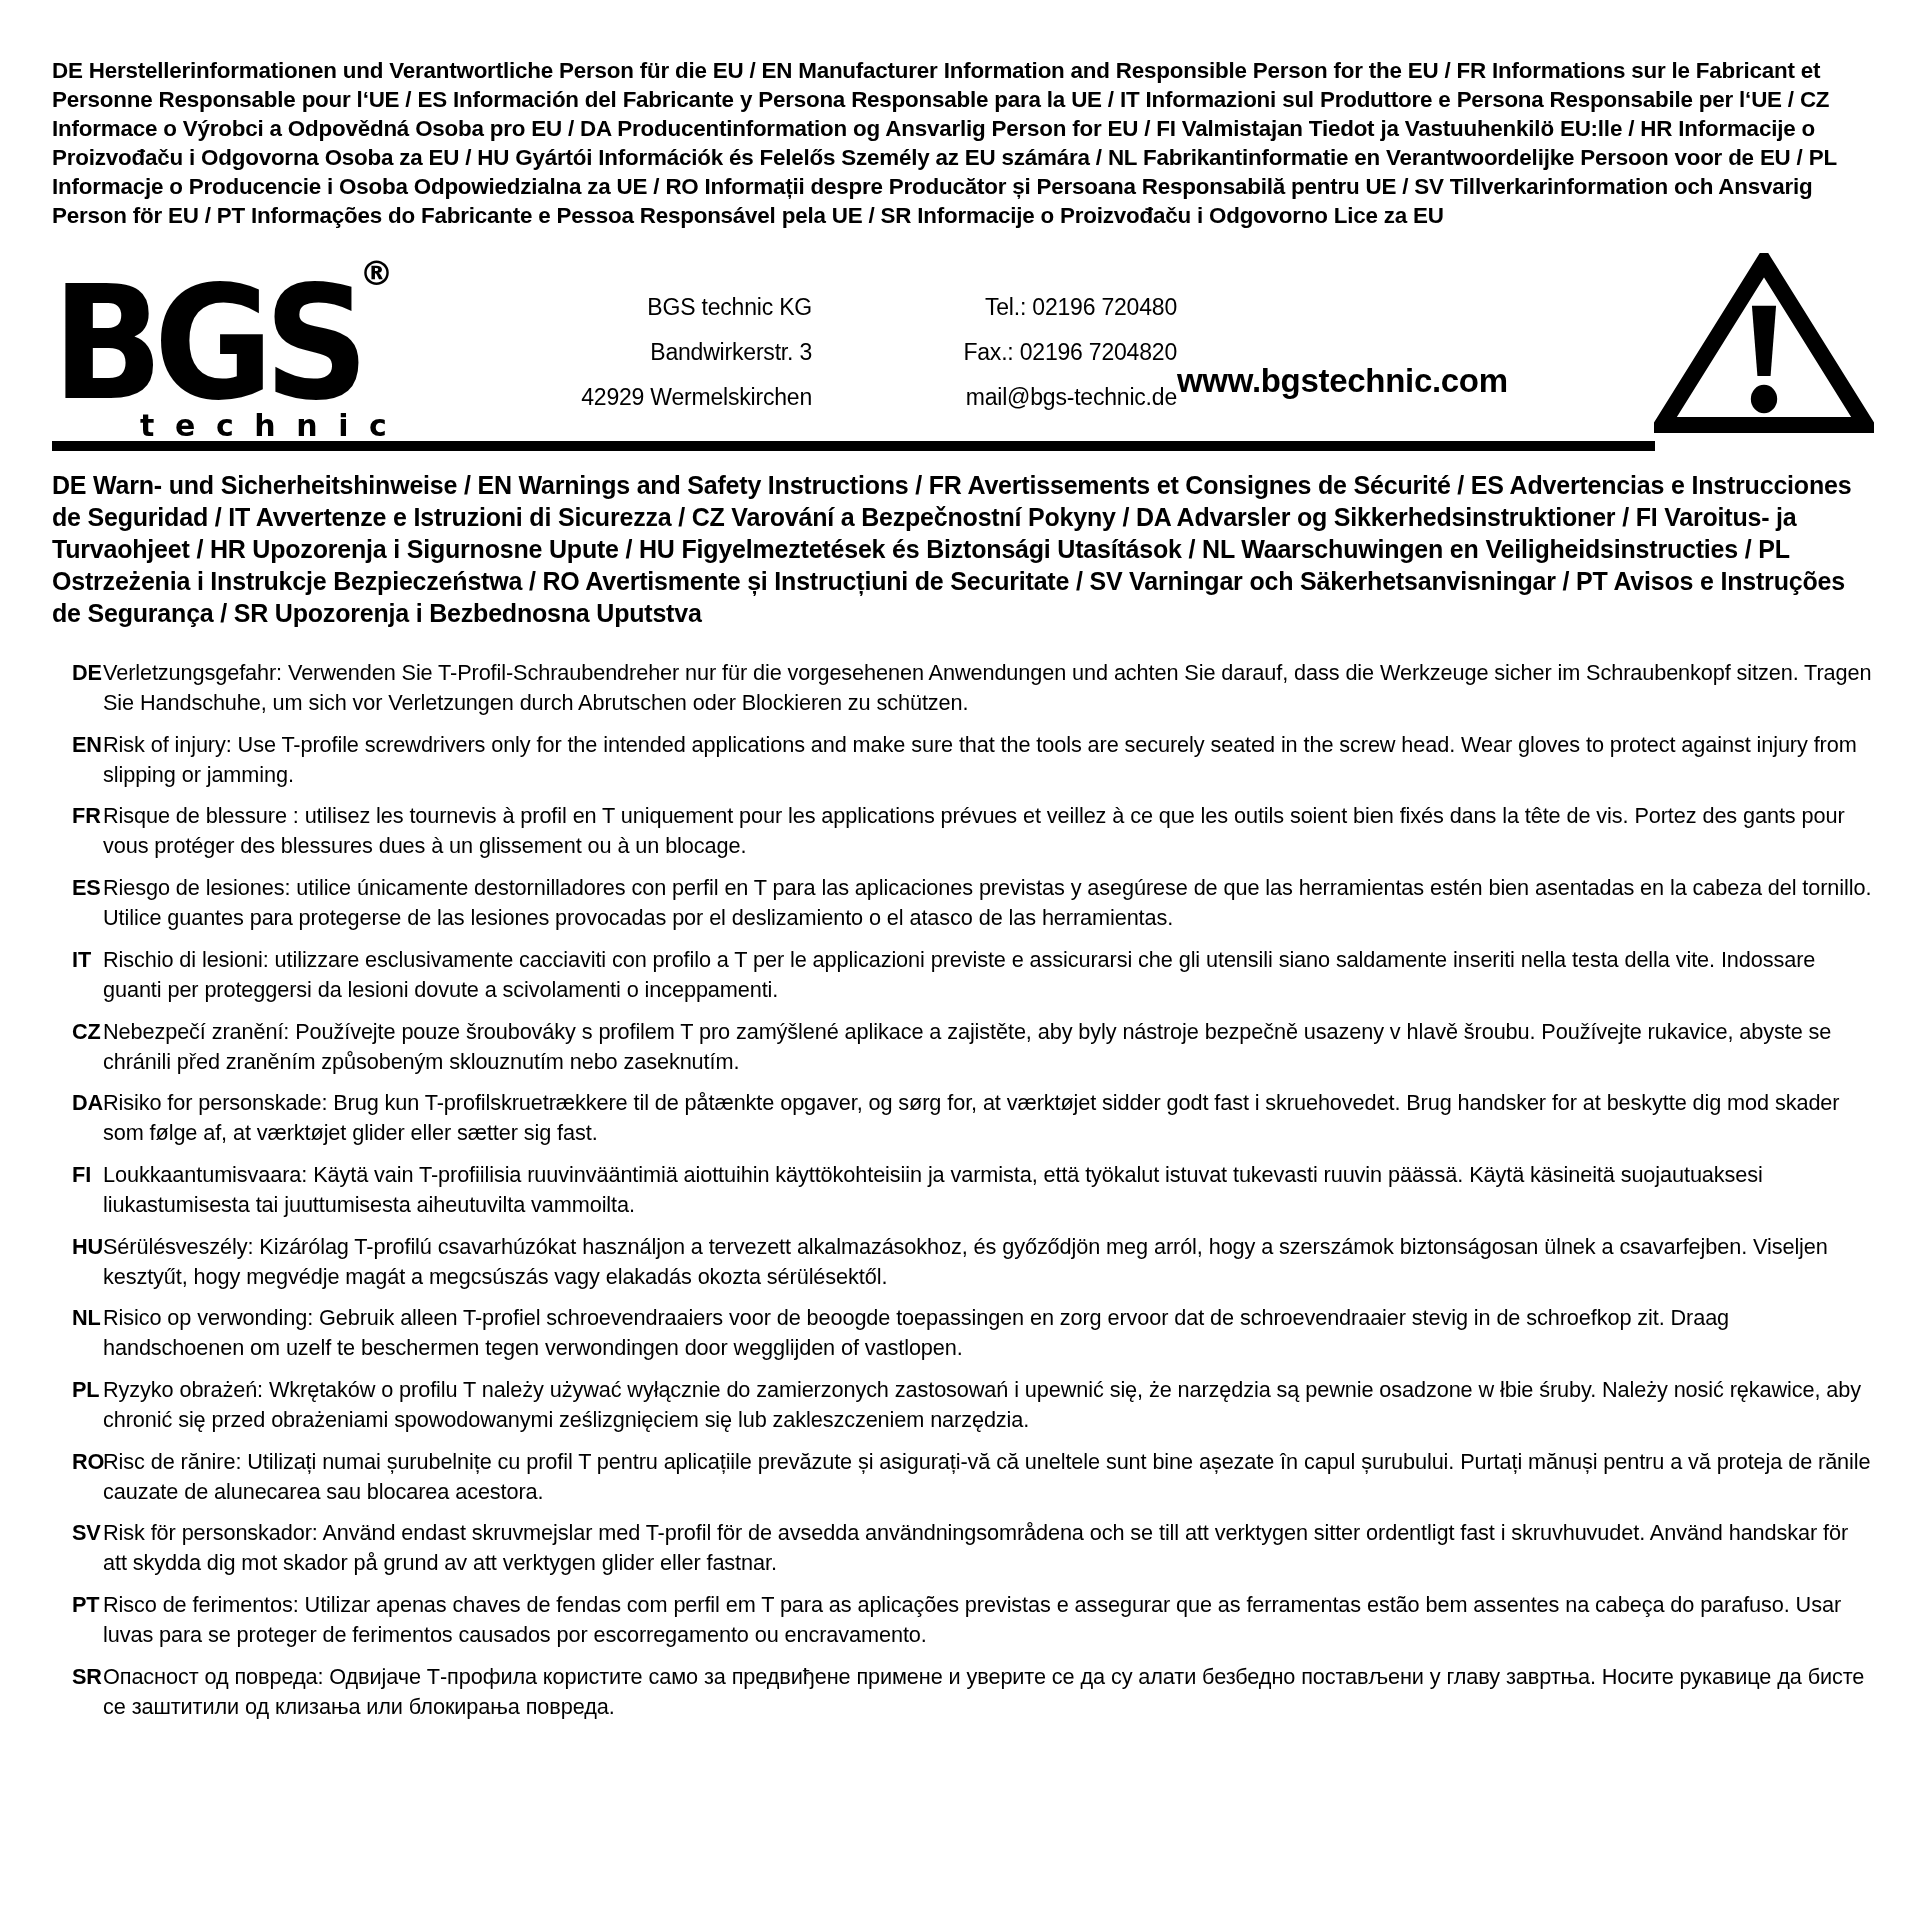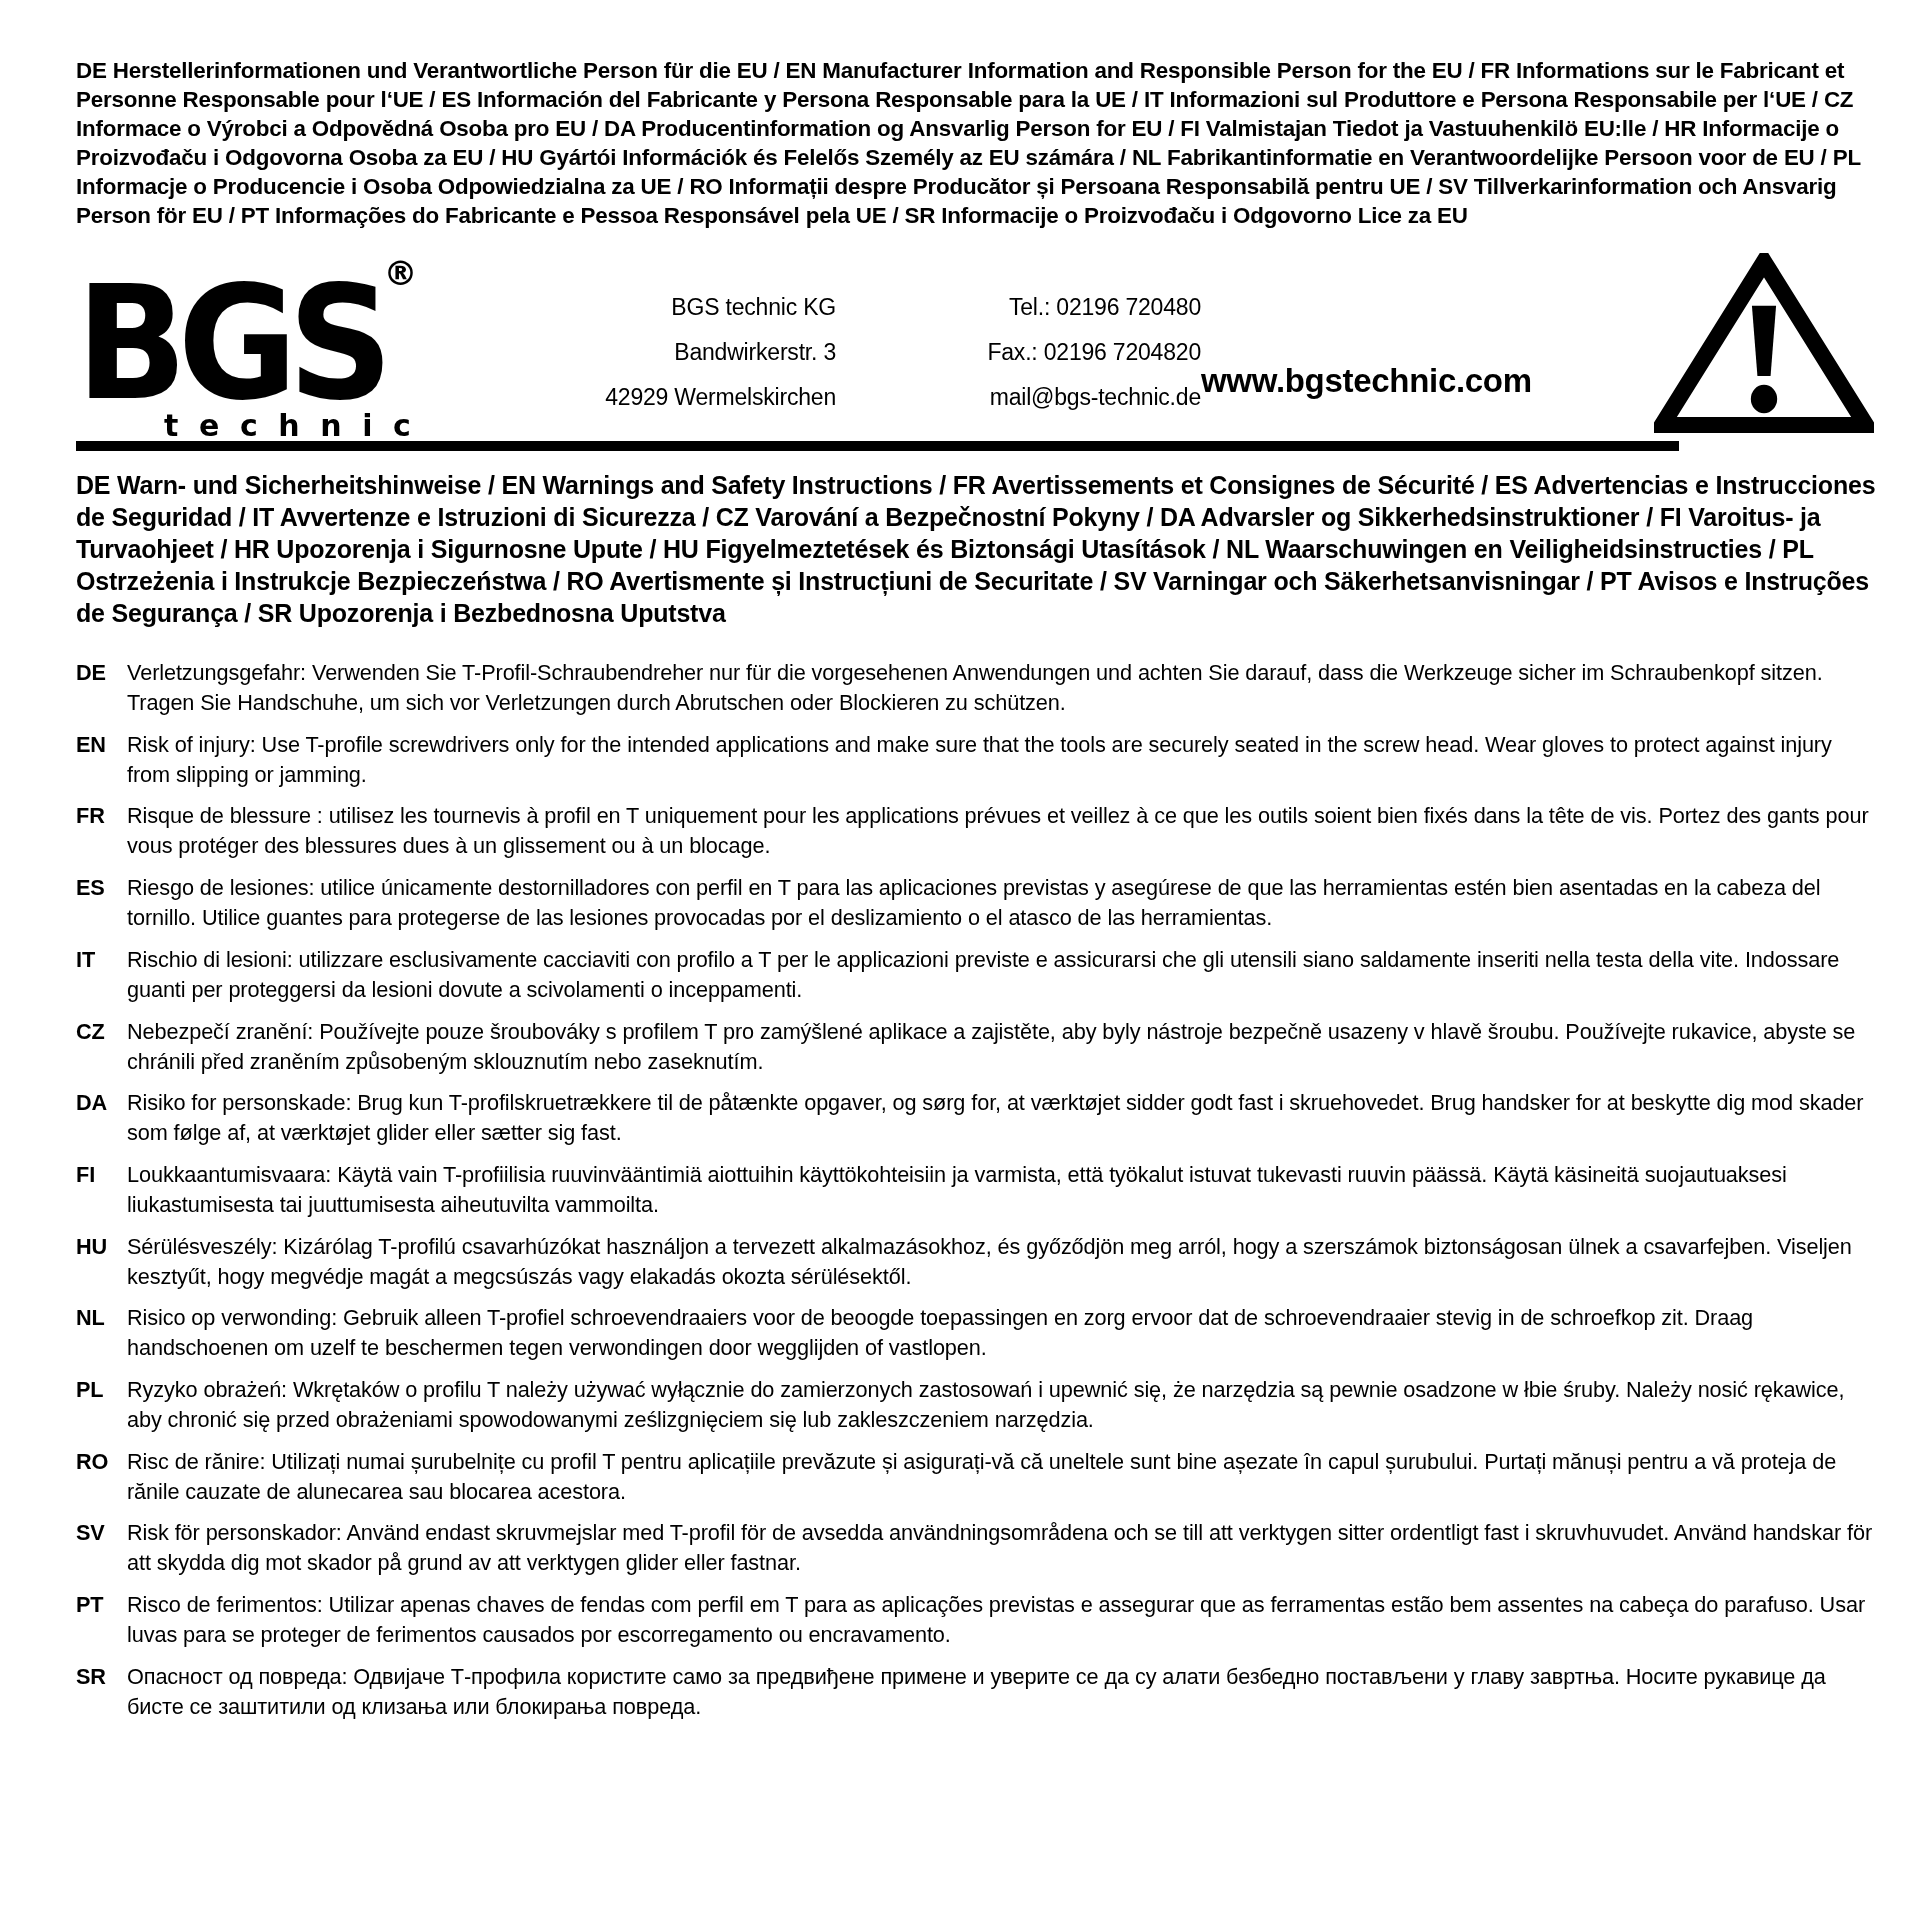--- a/index.html
+++ b/index.html
@@ -4,21 +4,21 @@
 <style>
   html, body { margin: 0; padding: 0; background: #ffffff; }
   .page {
     position: relative;
     width: 1926px;
     height: 1926px;
     background: #ffffff;
     color: #000000;
     font-family: "Liberation Sans", sans-serif;
     box-sizing: border-box;
-    padding: 34px 52px 0 76px;
+    padding: 34px 52px 0 52px;
     overflow: hidden;
     border-radius: 22px;
   }
   .header-langs {
     font-weight: bold;
     font-size: 22.4px;
     line-height: 29px;
     letter-spacing: -0.2px;
     width: 1826px;
   }
@@ -88,21 +88,21 @@
   }
   .warnings { margin-top: 29px; }
   .warning-row {
     display: grid;
     grid-template-columns: 51px 1fr;
     margin-bottom: 11.7px;
     font-size: 21.7px;
     line-height: 30px;
     letter-spacing: -0.1px;
   }
-  .warning-code { font-weight: bold; }
+  .warning-code { font-weight: bold; margin-left: 20px; }
   .warning-text { }
 </style>
 </head>
 <body>
 
 <div class="page">
 
   <p class="header-langs">DE Herstellerinformationen und Verantwortliche Person für die EU  /  EN Manufacturer Information and Responsible Person for the EU  /  FR Informations sur le Fabricant et Personne Responsable pour l‘UE  /  ES Información del Fabricante y Persona Responsable para la UE  /  IT Informazioni sul Produttore e Persona Responsabile per l‘UE  /  CZ Informace o Výrobci a Odpovědná Osoba pro EU  /  DA Producentinformation og Ansvarlig Person for EU  /  FI Valmistajan Tiedot ja Vastuuhenkilö EU:lle  /  HR Informacije o Proizvođaču i Odgovorna Osoba za EU  /  HU Gyártói Információk és Felelős Személy az EU számára  /  NL Fabrikantinformatie en Verantwoordelijke Persoon voor de EU  /  PL Informacje o Producencie i Osoba Odpowiedzialna za UE  /  RO Informații despre Producător și Persoana Responsabilă pentru UE  /  SV Tillverkarinformation och Ansvarig Person för EU  /  PT Informações do Fabricante e Pessoa Responsável pela UE  /  SR Informacije o Proizvođaču i Odgovorno Lice za EU</p>
 
   <div class="brand-row">

